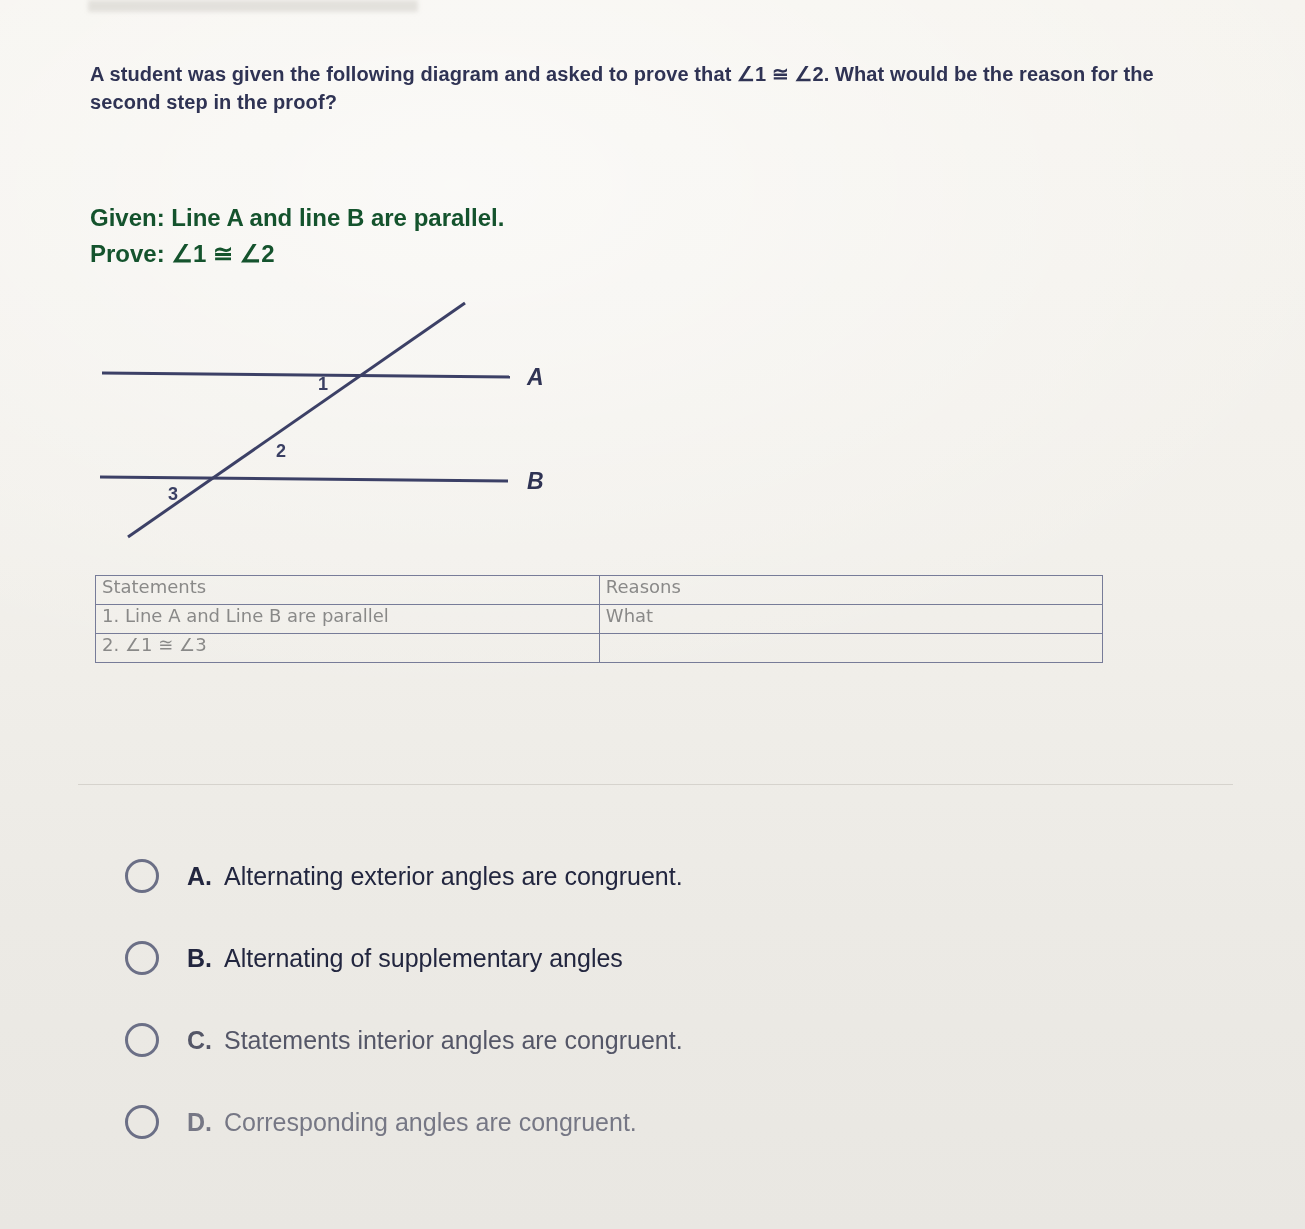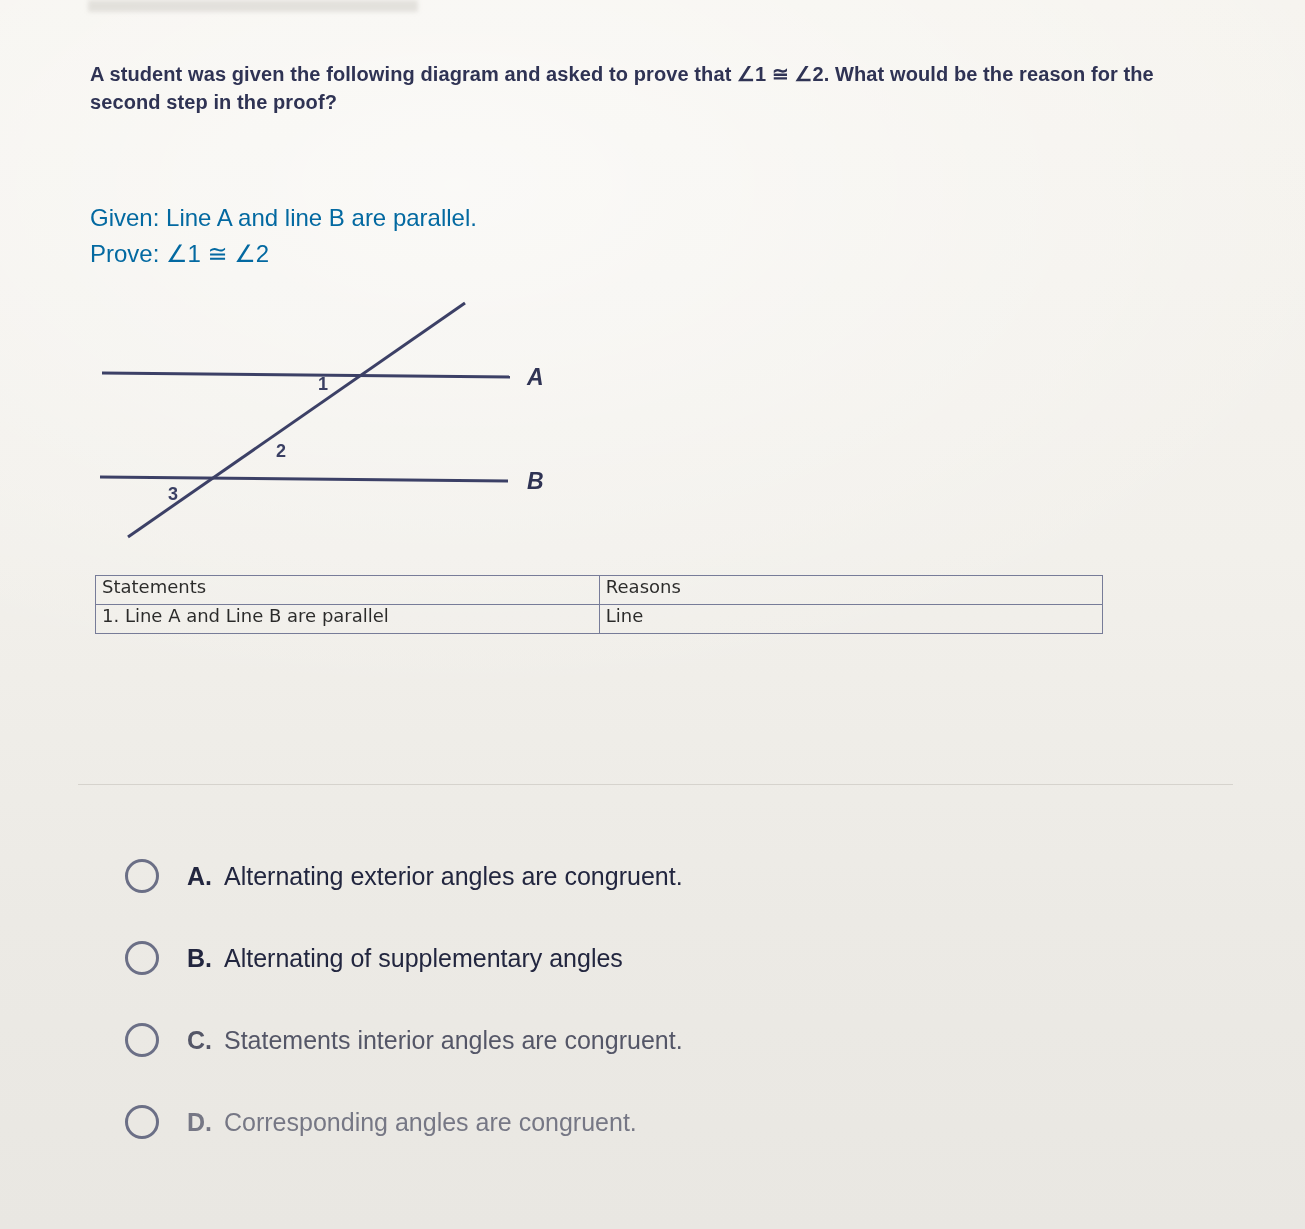--- a/index.html
+++ b/index.html
@@ -52,23 +52,23 @@
     letter-spacing: 0.1px;
   }
   .given-block {
     position: absolute;
     left: 90px;
     top: 200px;
     width: 900px;
   }
   .given-line {
     font-size: 24px;
-    font-weight: normal;
+    font-weight: bold;
     line-height: 1.5;
-    color: #0369a1;
+    color: #14532d;
   }
   .diagram-wrap {
     position: absolute;
     left: 80px;
     top: 285px;
     width: 600px;
     height: 270px;
   }
   .diagram-wrap svg {
     display: block;
@@ -91,21 +91,21 @@
     top: 575px;
     width: 1008px;
     border-collapse: collapse;
     opacity: 0.82;
   }
   .proof-table td {
     border: 1px solid #5d6387;
     height: 26px;
     padding: 1px 6px;
     font-size: 18px;
-    color: #000000;
+    color: #737373;
     font-family: "DejaVu Sans", sans-serif;
     vertical-align: top;
     line-height: 1.1;
   }
   .proof-table td.c1 { width: 500px; }
   .proof-table td.c2 { width: 500px; }
   .blurline {
     filter: blur(0.4px);
   }
   .divider {
@@ -201,21 +201,25 @@
   </div>
 
   <table class="proof-table blurline">
     <tbody>
         <tr>
       <td class="c1">Statements</td>
       <td class="c2">Reasons</td>
     </tr>
     <tr>
       <td class="c1">1. Line A and Line B are parallel</td>
-      <td class="c2">Line</td>
+      <td class="c2">What</td>
+    </tr>
+    <tr>
+      <td class="c1">2. ∠1 ≅ ∠3</td>
+      <td class="c2"></td>
     </tr>
   </tbody>
     </table>
 
   <div class="divider"></div>
 
   <div class="options">
     <div class="option-row">
       <span class="radio"></span>
       <span class="opt-letter">A.</span>

